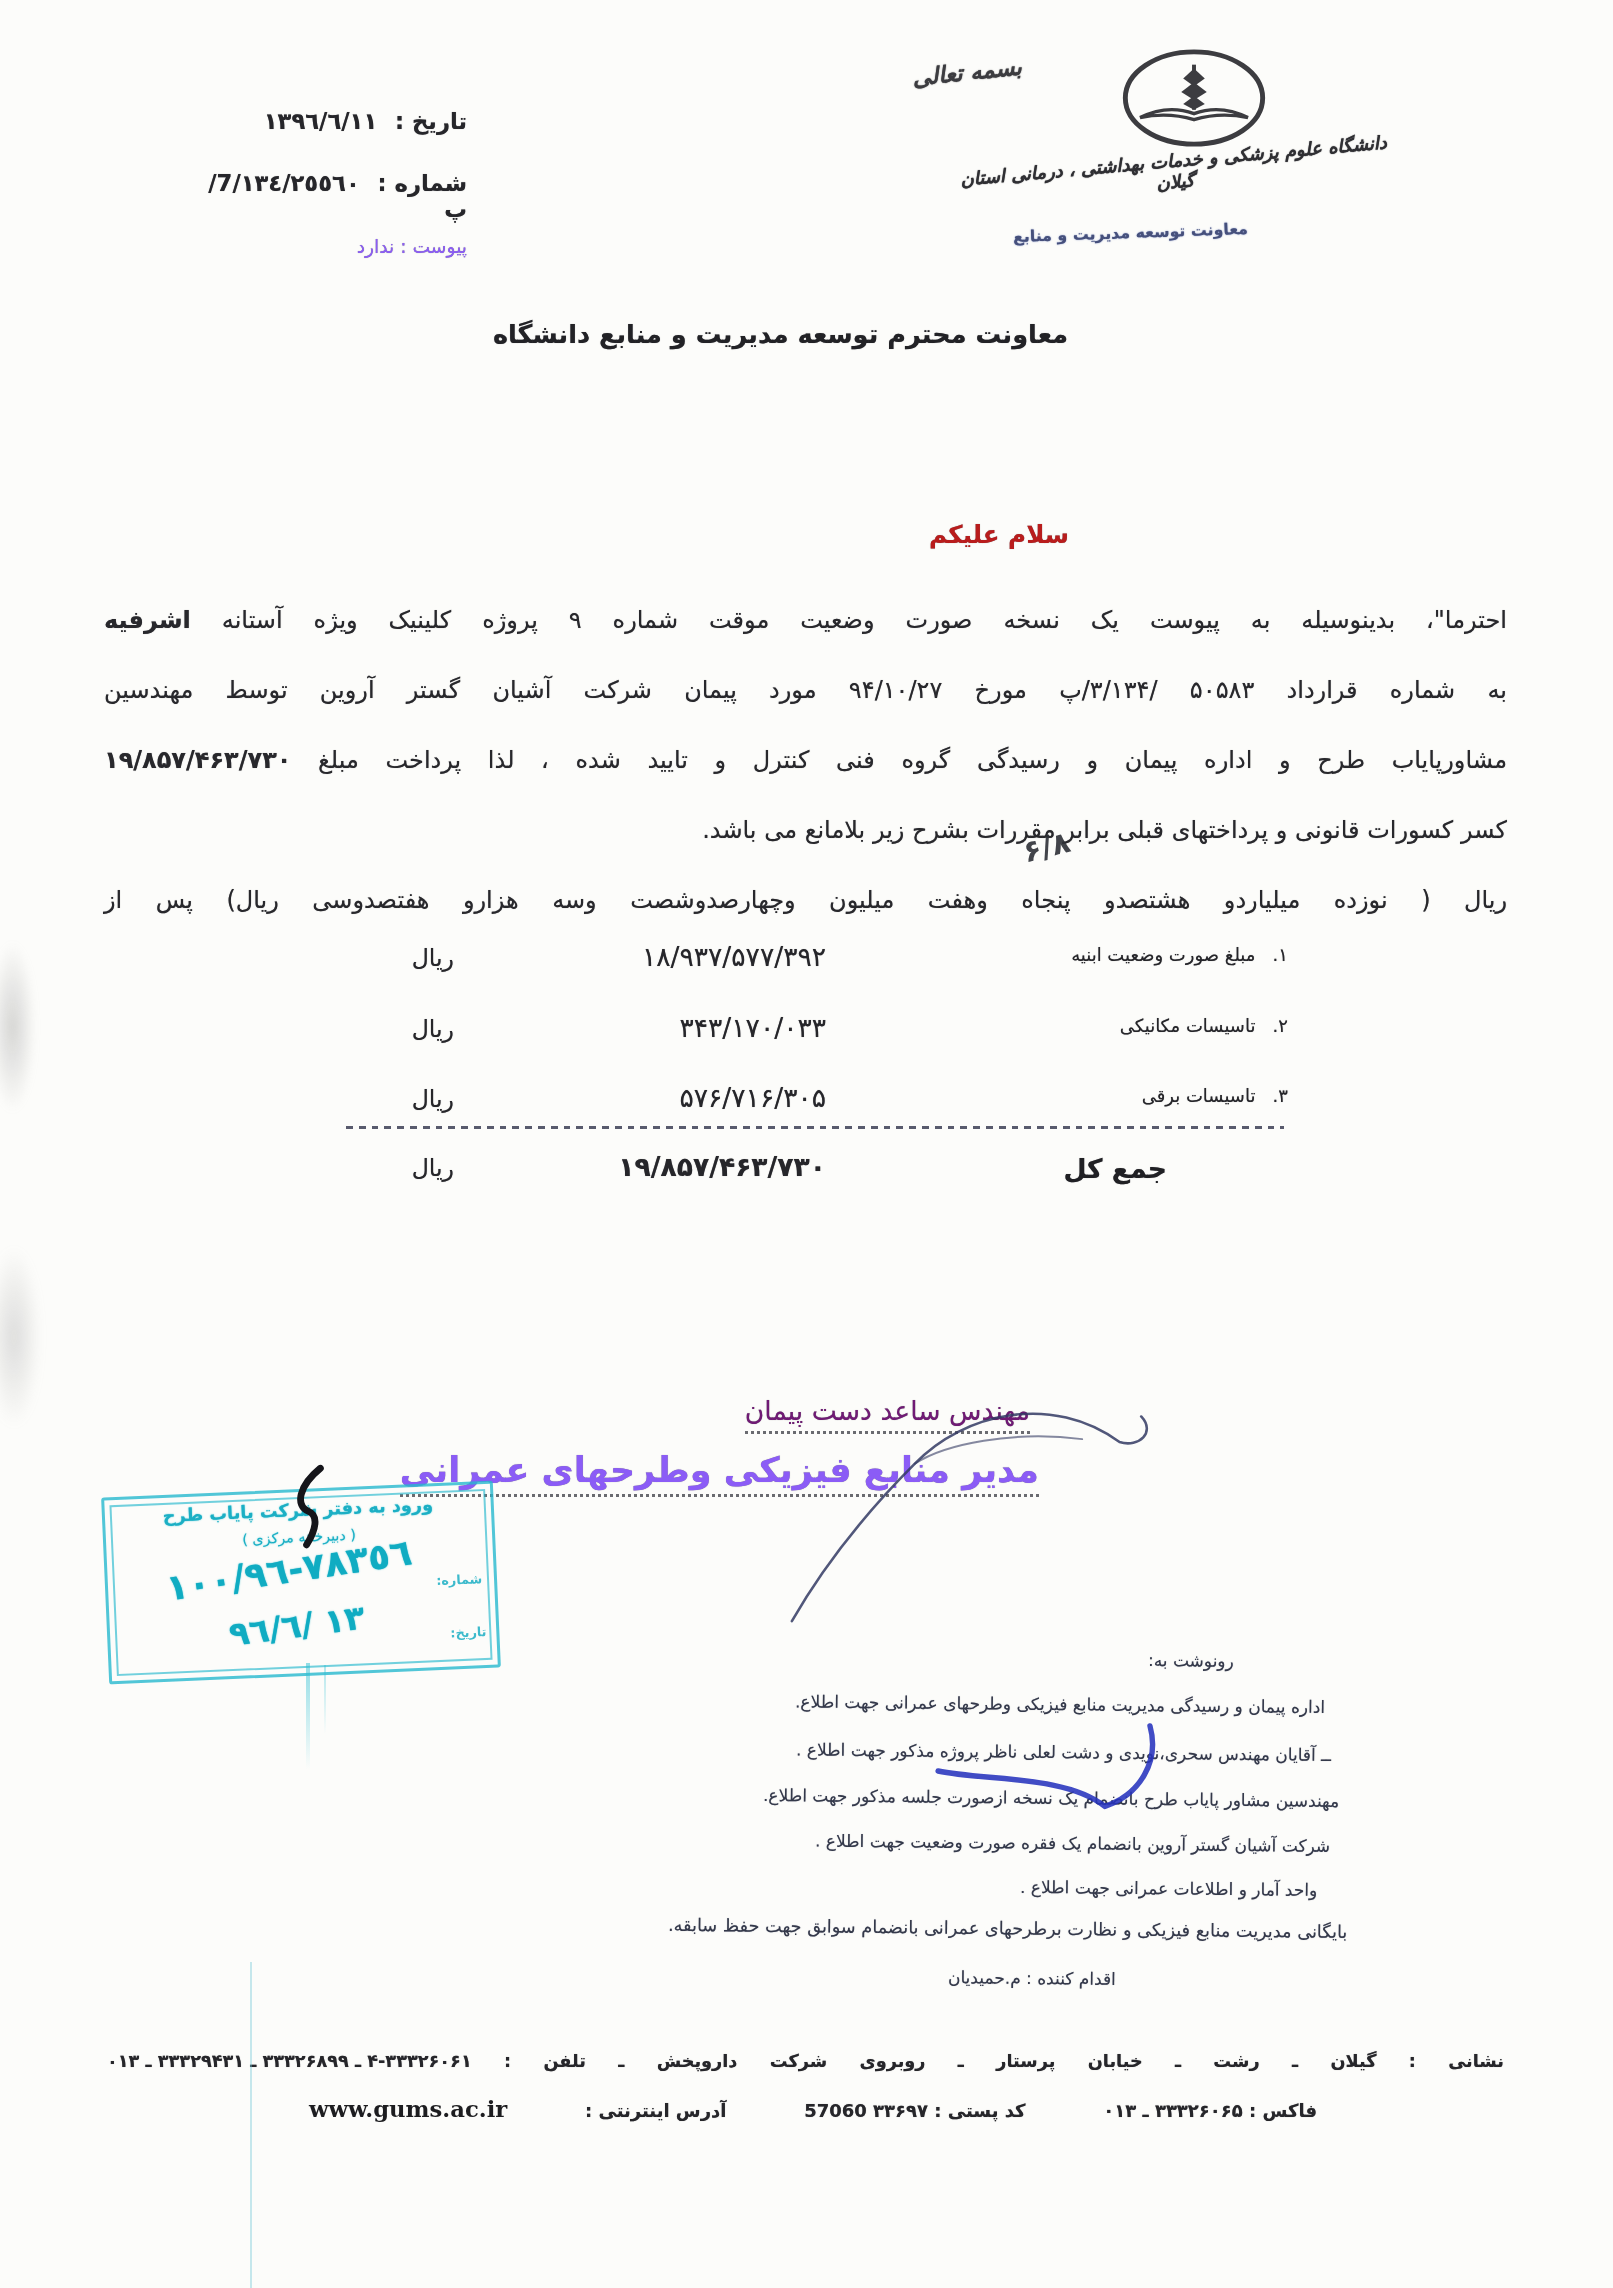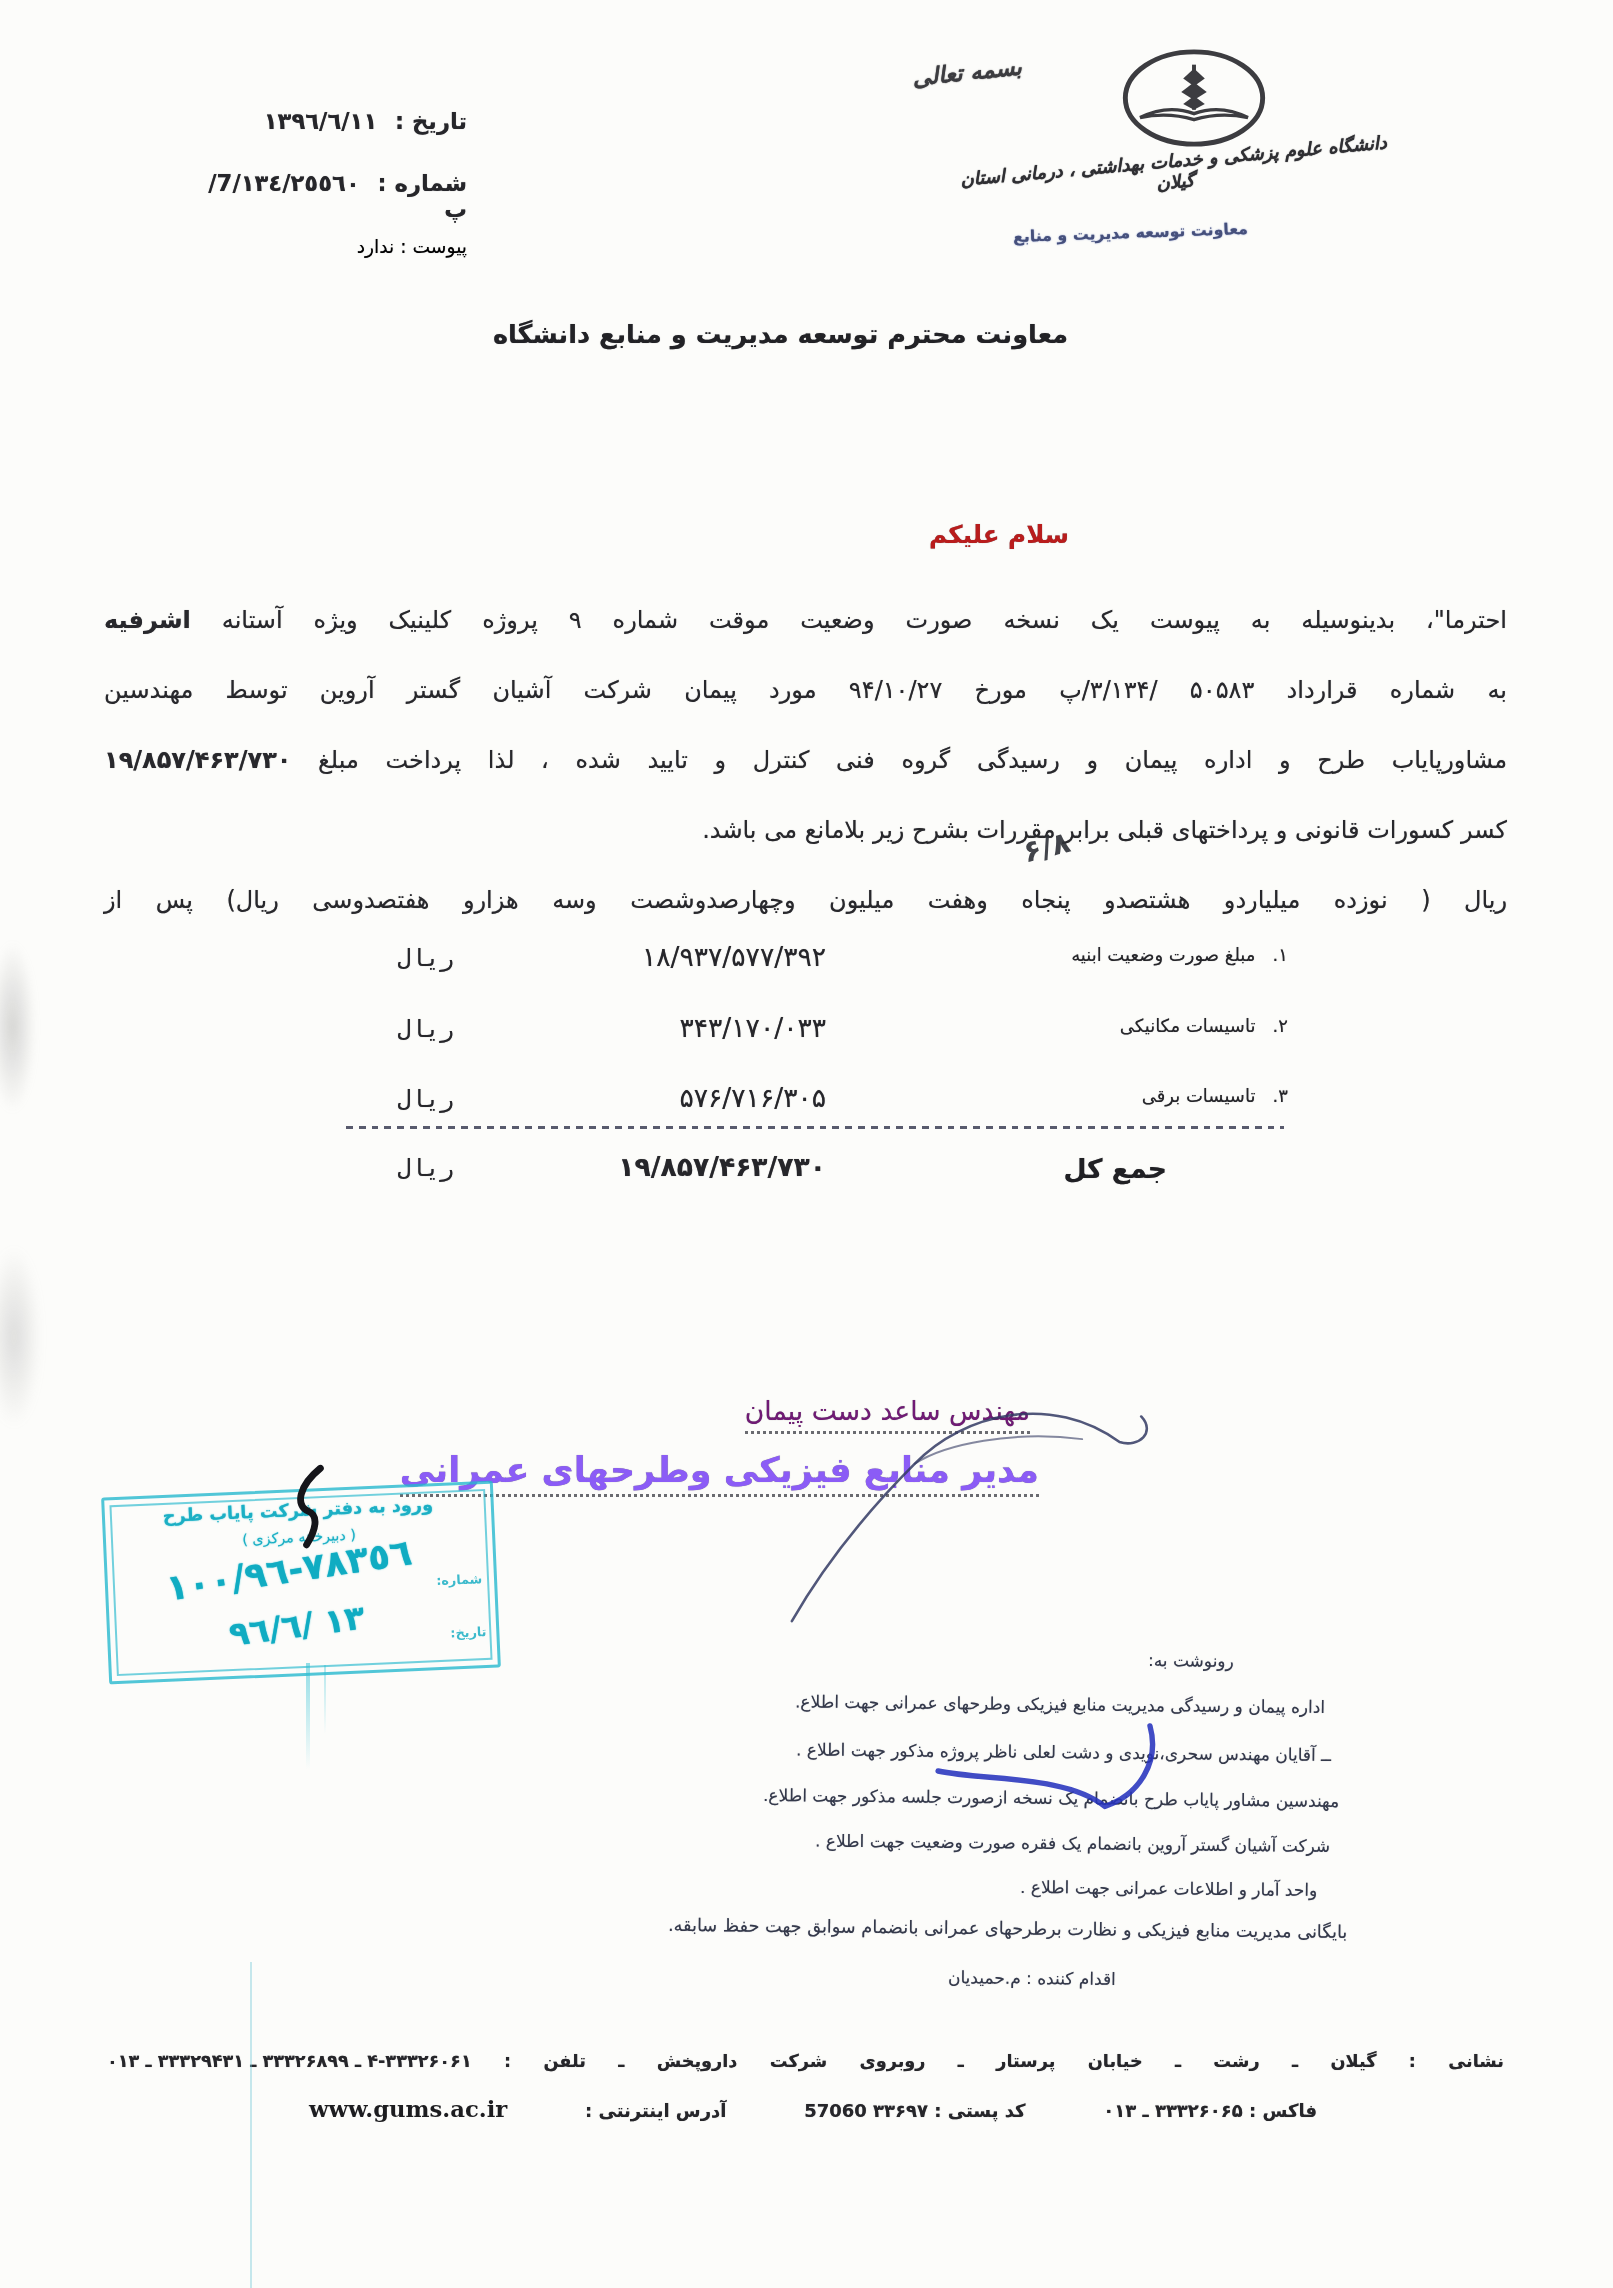--- a/index.html
+++ b/index.html
@@ -14,38 +14,38 @@
              transform:rotate(-6deg);color:#3c3c40;text-align:center;text-shadow:0 0 1.2px #444;}
   .uni-name{left:954px;top:150px;width:443px;font-size:18px;font-weight:bold;font-style:italic;
             transform:rotate(-5deg);text-align:center;color:#2f2f33;text-shadow:0 0 1.1px #3a3a3e;}
   .dept{right:365px;top:223px;font-size:15.8px;font-weight:bold;transform:rotate(-2deg);
         color:#46507b;letter-spacing:0.5px;text-shadow:0 0 1.4px rgba(80,100,170,.9);}
   .logo{left:1121px;top:47px;}
 
   
   .meta-line{left:187px;width:281px;text-align:right;font-weight:bold;font-size:22.7px;color:#26262a;}
   .meta-line .val{margin-right:9.9px;}
-  .meta-attach{left:187px;width:281px;text-align:right;font-size:18.7px;color:#000000;}
+  .meta-attach{left:187px;width:281px;text-align:right;font-size:18.7px;color:#8b5cf6;}
 
   .recipient{right:545px;top:319px;font-size:25.6px;font-weight:bold;color:#222226;}
   .salutation{right:544px;top:520px;font-size:24.6px;font-weight:bold;color:#b91c1c;}
 
   
   .body-par{right:106px;top:585px;width:1403px;font-size:24px;color:#28282c;}
   .bline{height:70px;line-height:70px;text-align:justify;text-align-last:justify;
          white-space:normal;overflow:visible;}
   .bline.last{text-align:right;text-align-last:right;}
   .b{font-weight:bold;}
   .hand-mark{left:1024px;top:830px;font-size:29.6px;font-weight:bold;color:#2e3137;
              transform:rotate(-14deg);opacity:.9;}
 
   
   .trow-label{font-size:18px;color:#26262a;margin-top:44px;}
   .trow-amount{width:320px;text-align:right;font-size:26.6px;letter-spacing:2.5px;color:#26262a;}
-  .trow-unit{width:69px;text-align:right;font-size:23.6px;color:#26262a;font-family:Liberation Mono, monospace;}
+  .trow-unit{width:69px;text-align:right;font-size:23.6px;color:#26262a;}
   .dashed-sep{left:347px;top:1126px;width:938px;height:3px;opacity:.85;
      background:repeating-linear-gradient(90deg,#3b3e54 0 6.9px,transparent 6.9px 12.8px);}
   .total-label{font-size:26.6px;font-weight:bold;color:#202024;}
   .total-amount{font-weight:bold;}
 
   
   .sig-name{right:583px;top:1395px;font-size:26.6px;font-weight:normal;color:#701a75;
             border-bottom:3px dotted #6a6b70;padding-bottom:4.9px;margin-left:28px;}
   .sig-title{right:574px;top:1450px;font-size:35px;font-weight:bold;color:#8b5cf6;
              border-bottom:3px dotted #6a6b70;padding-bottom:3.9px;}

